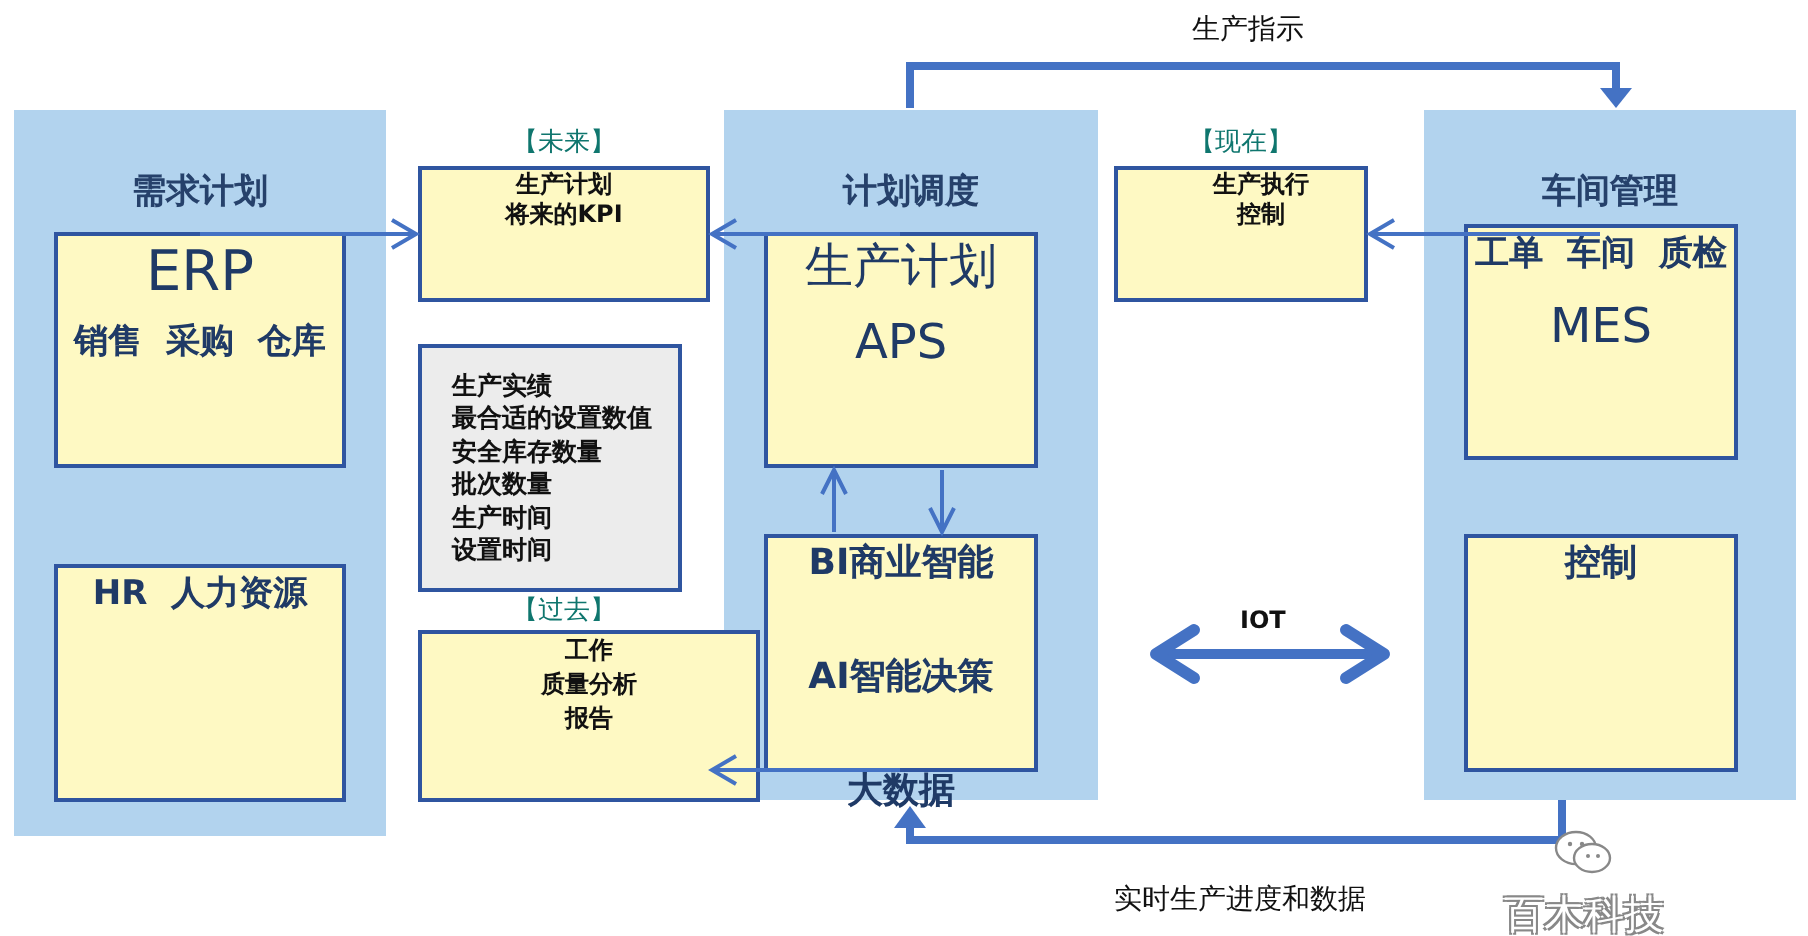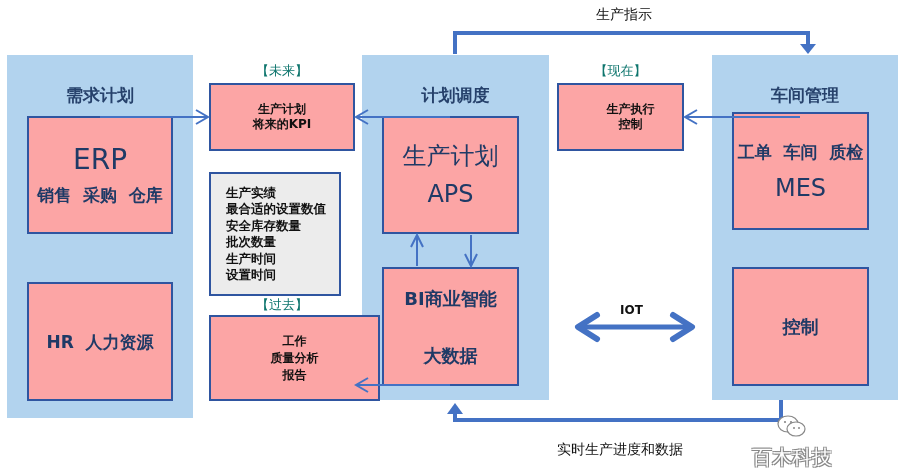--- a/index.html
+++ b/index.html
@@ -2,22 +2,22 @@
 <html><head>
 <meta charset="utf-8">
 <style>
   html, body { margin:0; padding:0; background:#ffffff; }
   body { width:904px; height:468px; position:relative; overflow:hidden;
          font-family:"DejaVu Sans", "Liberation Sans", sans-serif; }
   .panel { position:absolute; background:#b2d3ee; }
   .panel-title { position:absolute; left:0; right:0; text-align:center;
                  font-size:17px; font-weight:bold; color:#26416b; }
   .box { position:absolute; box-sizing:border-box; border:2px solid #2f55a0;
-         background:#fca5a5; color:#1f3a66; display:flex; flex-direction:column;
-         align-items:center; justify-content:center; text-align:center; }
+         background:#fef9c3; color:#1f3a66; display:flex; flex-direction:column;
+         align-items:center; text-align:center; }
   .gray { background:#ececec; align-items:flex-start; justify-content:center; padding-left:15px; }
   .small-dark { color:#111; font-size:12px; font-weight:bold; line-height:15px; }
   .list-dark { color:#111; font-size:12.5px; font-weight:bold; line-height:16.5px; text-align:left; }
   .bracket { position:absolute; font-size:13px; color:#0f766e; text-align:center; }
   .big { font-size:24px; color:#1f3a66; line-height:30px; }
   .mid { font-size:18px; font-weight:bold; color:#1f3a66; line-height:26px; }
   .bi { font-size:18px; font-weight:bold; color:#1f3a66; line-height:25px; }
   .flow-label { position:absolute; font-size:13px; color:#111; }
   svg.overlay { position:absolute; left:0; top:0; }
   .watermark { position:absolute; left:752px; top:414px; display:flex; align-items:center; gap:6px;
@@ -66,20 +66,21 @@
   <div class="small-dark" style="line-height:17px;">质量分析</div>
   <div class="small-dark" style="line-height:17px;">报告</div>
 </div>
 
 <div class="box" style="left:382px;top:116px;width:137px;height:118px;">
   <div class="big" style="margin-bottom:8px;">生产计划</div>
   <div class="big">APS</div>
 </div>
 <div class="box" style="left:382px;top:267px;width:137px;height:119px;gap:32px;">
   <div class="bi">BI商业智能</div>
+  <div class="bi">AI智能决策</div>
   <div class="bi">大数据</div>
 </div>
 
 <div class="bracket" style="left:557px;top:62px;width:127px;">【现在】</div>
 <div class="box" style="left:557px;top:83px;width:127px;height:68px;padding-left:20px;">
   <div class="small-dark">生产执行</div>
   <div class="small-dark">控制</div>
 </div>
 
 <div class="box" style="left:732px;top:112px;width:137px;height:118px;">

